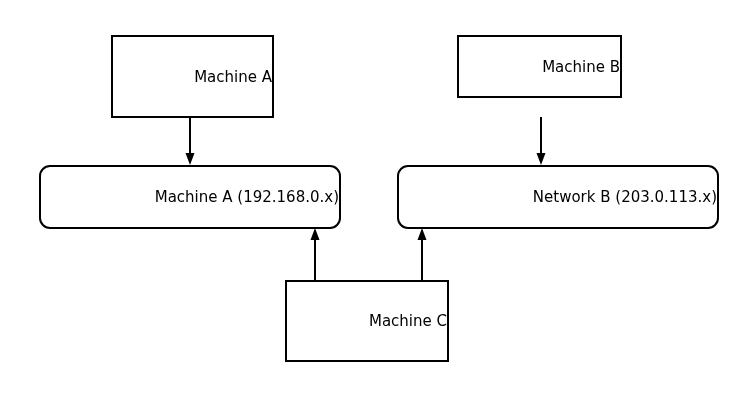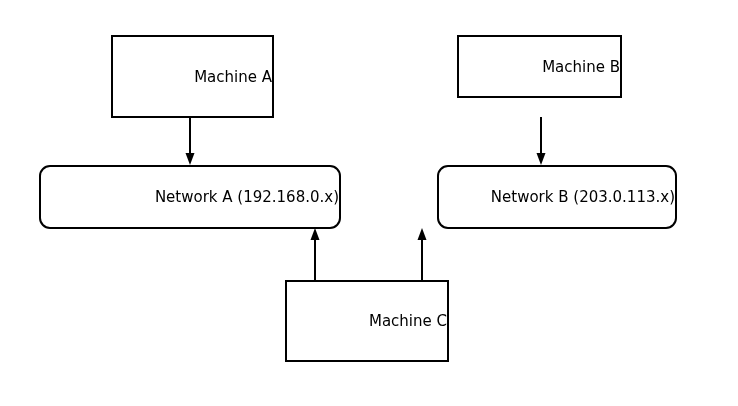--- a/index.html
+++ b/index.html
@@ -33,21 +33,21 @@
     font-size: 15px;
     color: #000000;
     white-space: nowrap;
   }
   .node.rounded {
     border-radius: 11px;
   }
   #node-machine-a { left: 111px; top: 35px;  width: 163px; height: 83px; }
   #node-machine-b { left: 457px; top: 35px;  width: 165px; height: 63px; }
   #node-network-a { left: 39px;  top: 165px; width: 302px; height: 64px; }
-  #node-network-b { left: 397px; top: 165px; width: 240px; height: 64px; margin-left: 40px; }
+  #node-network-b { left: 397px; top: 165px; width: 322px; height: 64px; }
   #node-machine-c { left: 285px; top: 280px; width: 164px; height: 82px; }
 </style>
 </head>
 <body>
 
 <div class="canvas">
 
   <svg class="edges-layer" width="738" height="406" viewBox="0 0 738 406" xmlns="http://www.w3.org/2000/svg">
 
     <g>
@@ -73,21 +73,21 @@
 
   <div class="node" id="node-machine-a">
     <span>Machine A</span>
   </div>
 
   <div class="node" id="node-machine-b">
     <span>Machine B</span>
   </div>
 
   <div class="node rounded" id="node-network-a">
-    <span>Network A (192.168.0.x)</span>
+    <span>Machine A (192.168.0.x)</span>
   </div>
 
   <div class="node rounded" id="node-network-b">
     <span>Network B (203.0.113.x)</span>
   </div>
 
   <div class="node" id="node-machine-c">
     <span>Machine C</span>
   </div>
 

